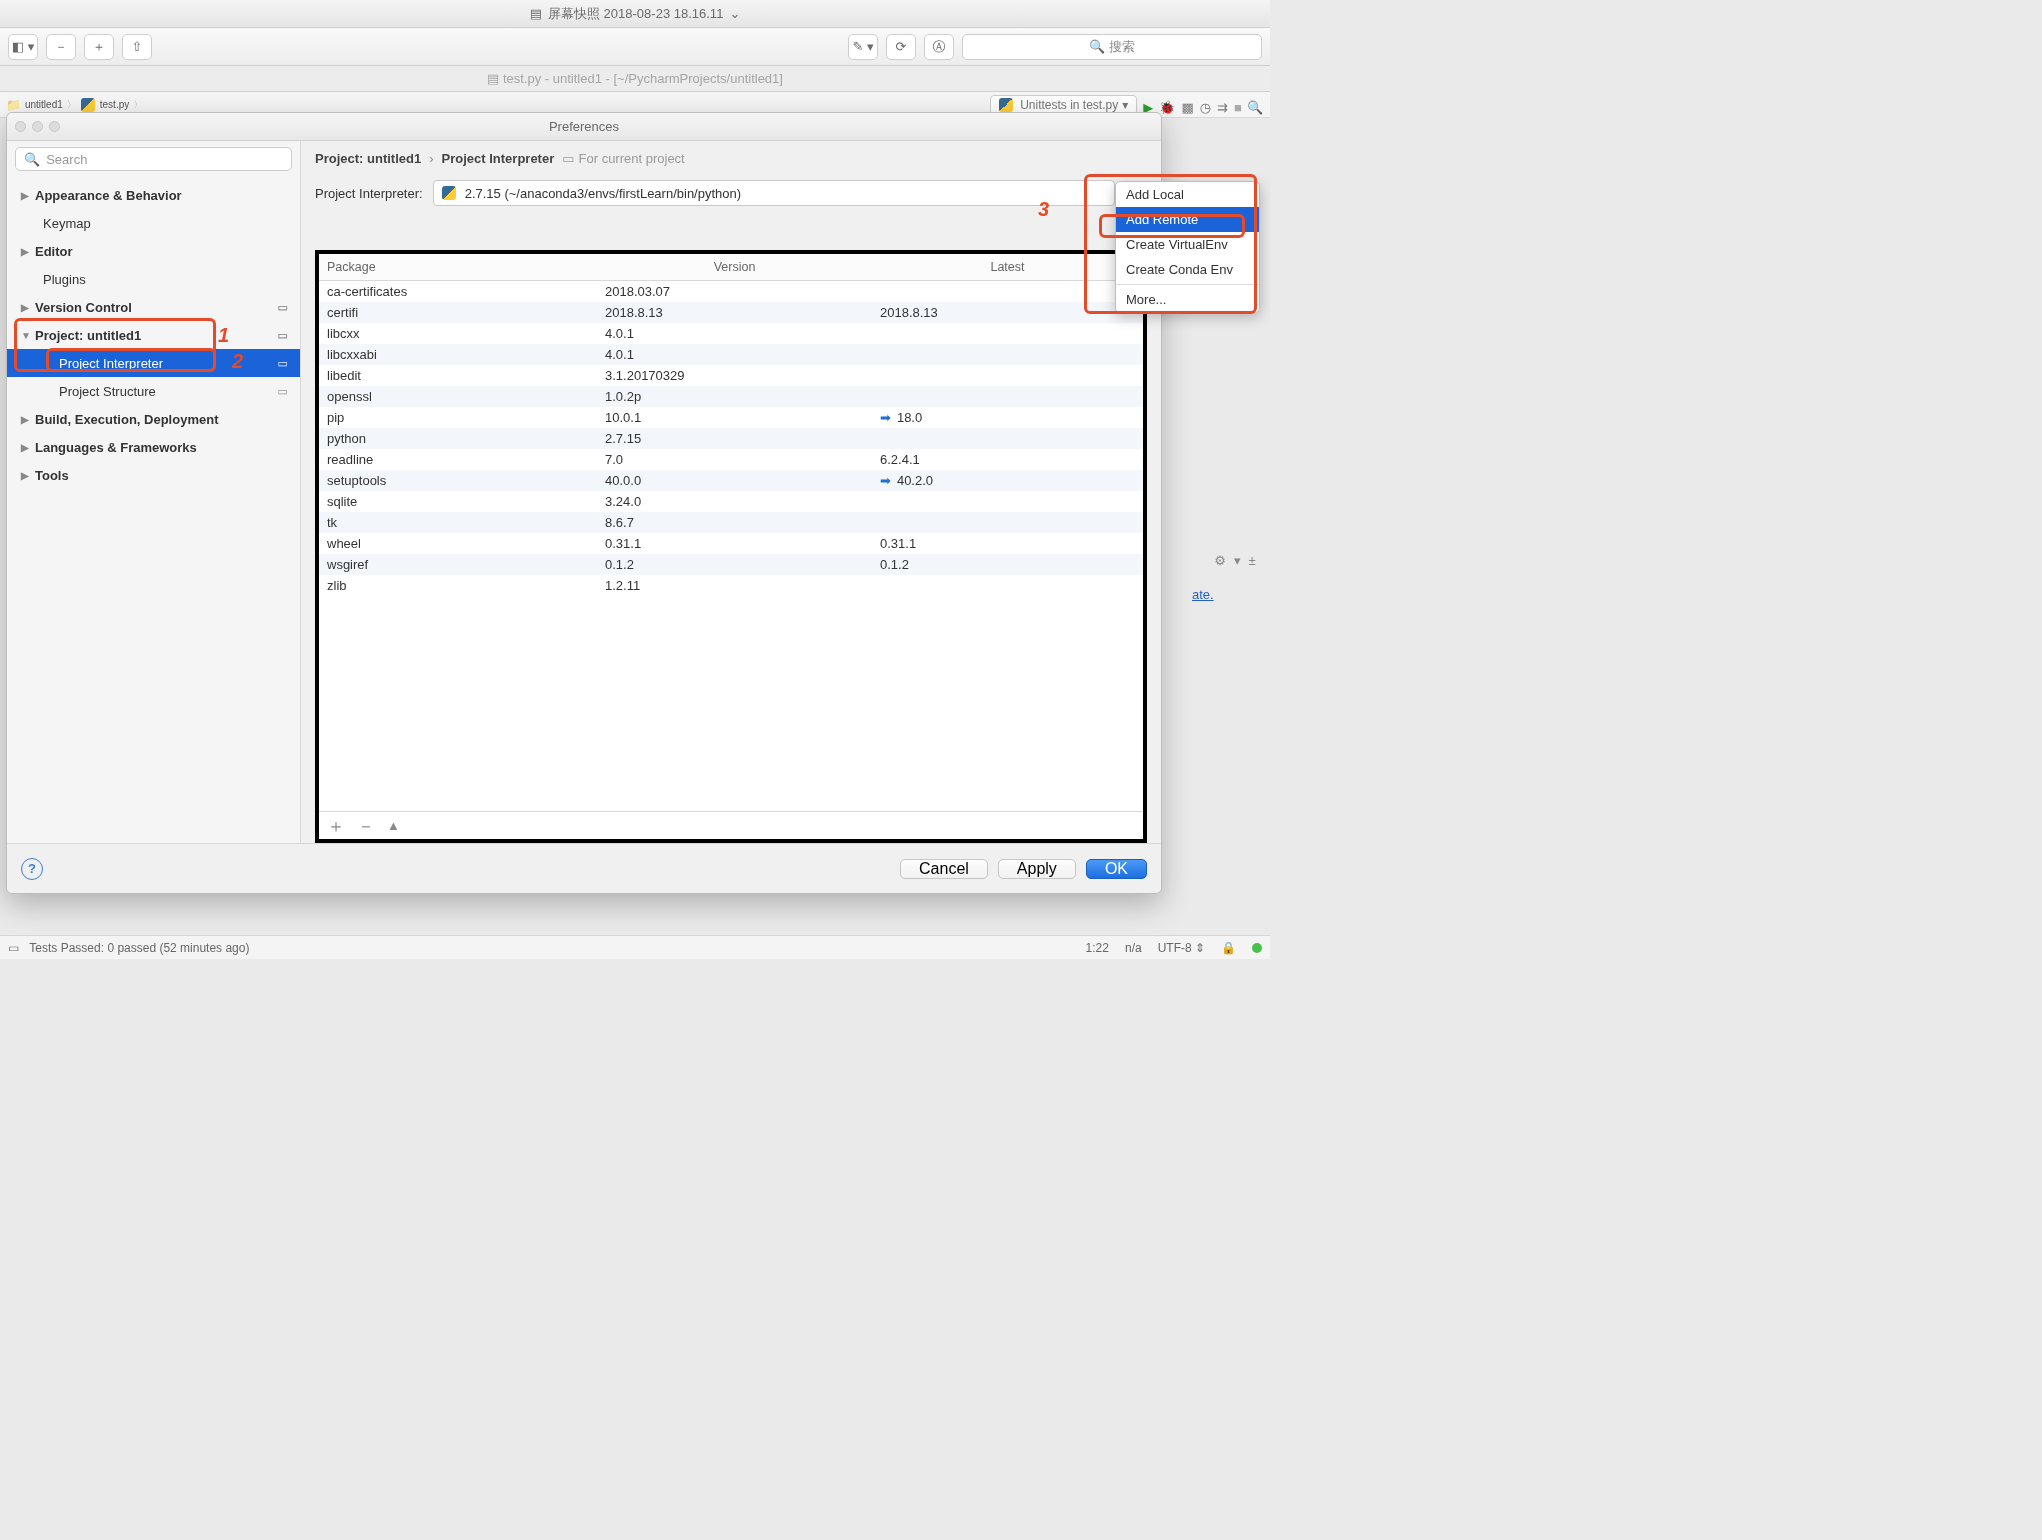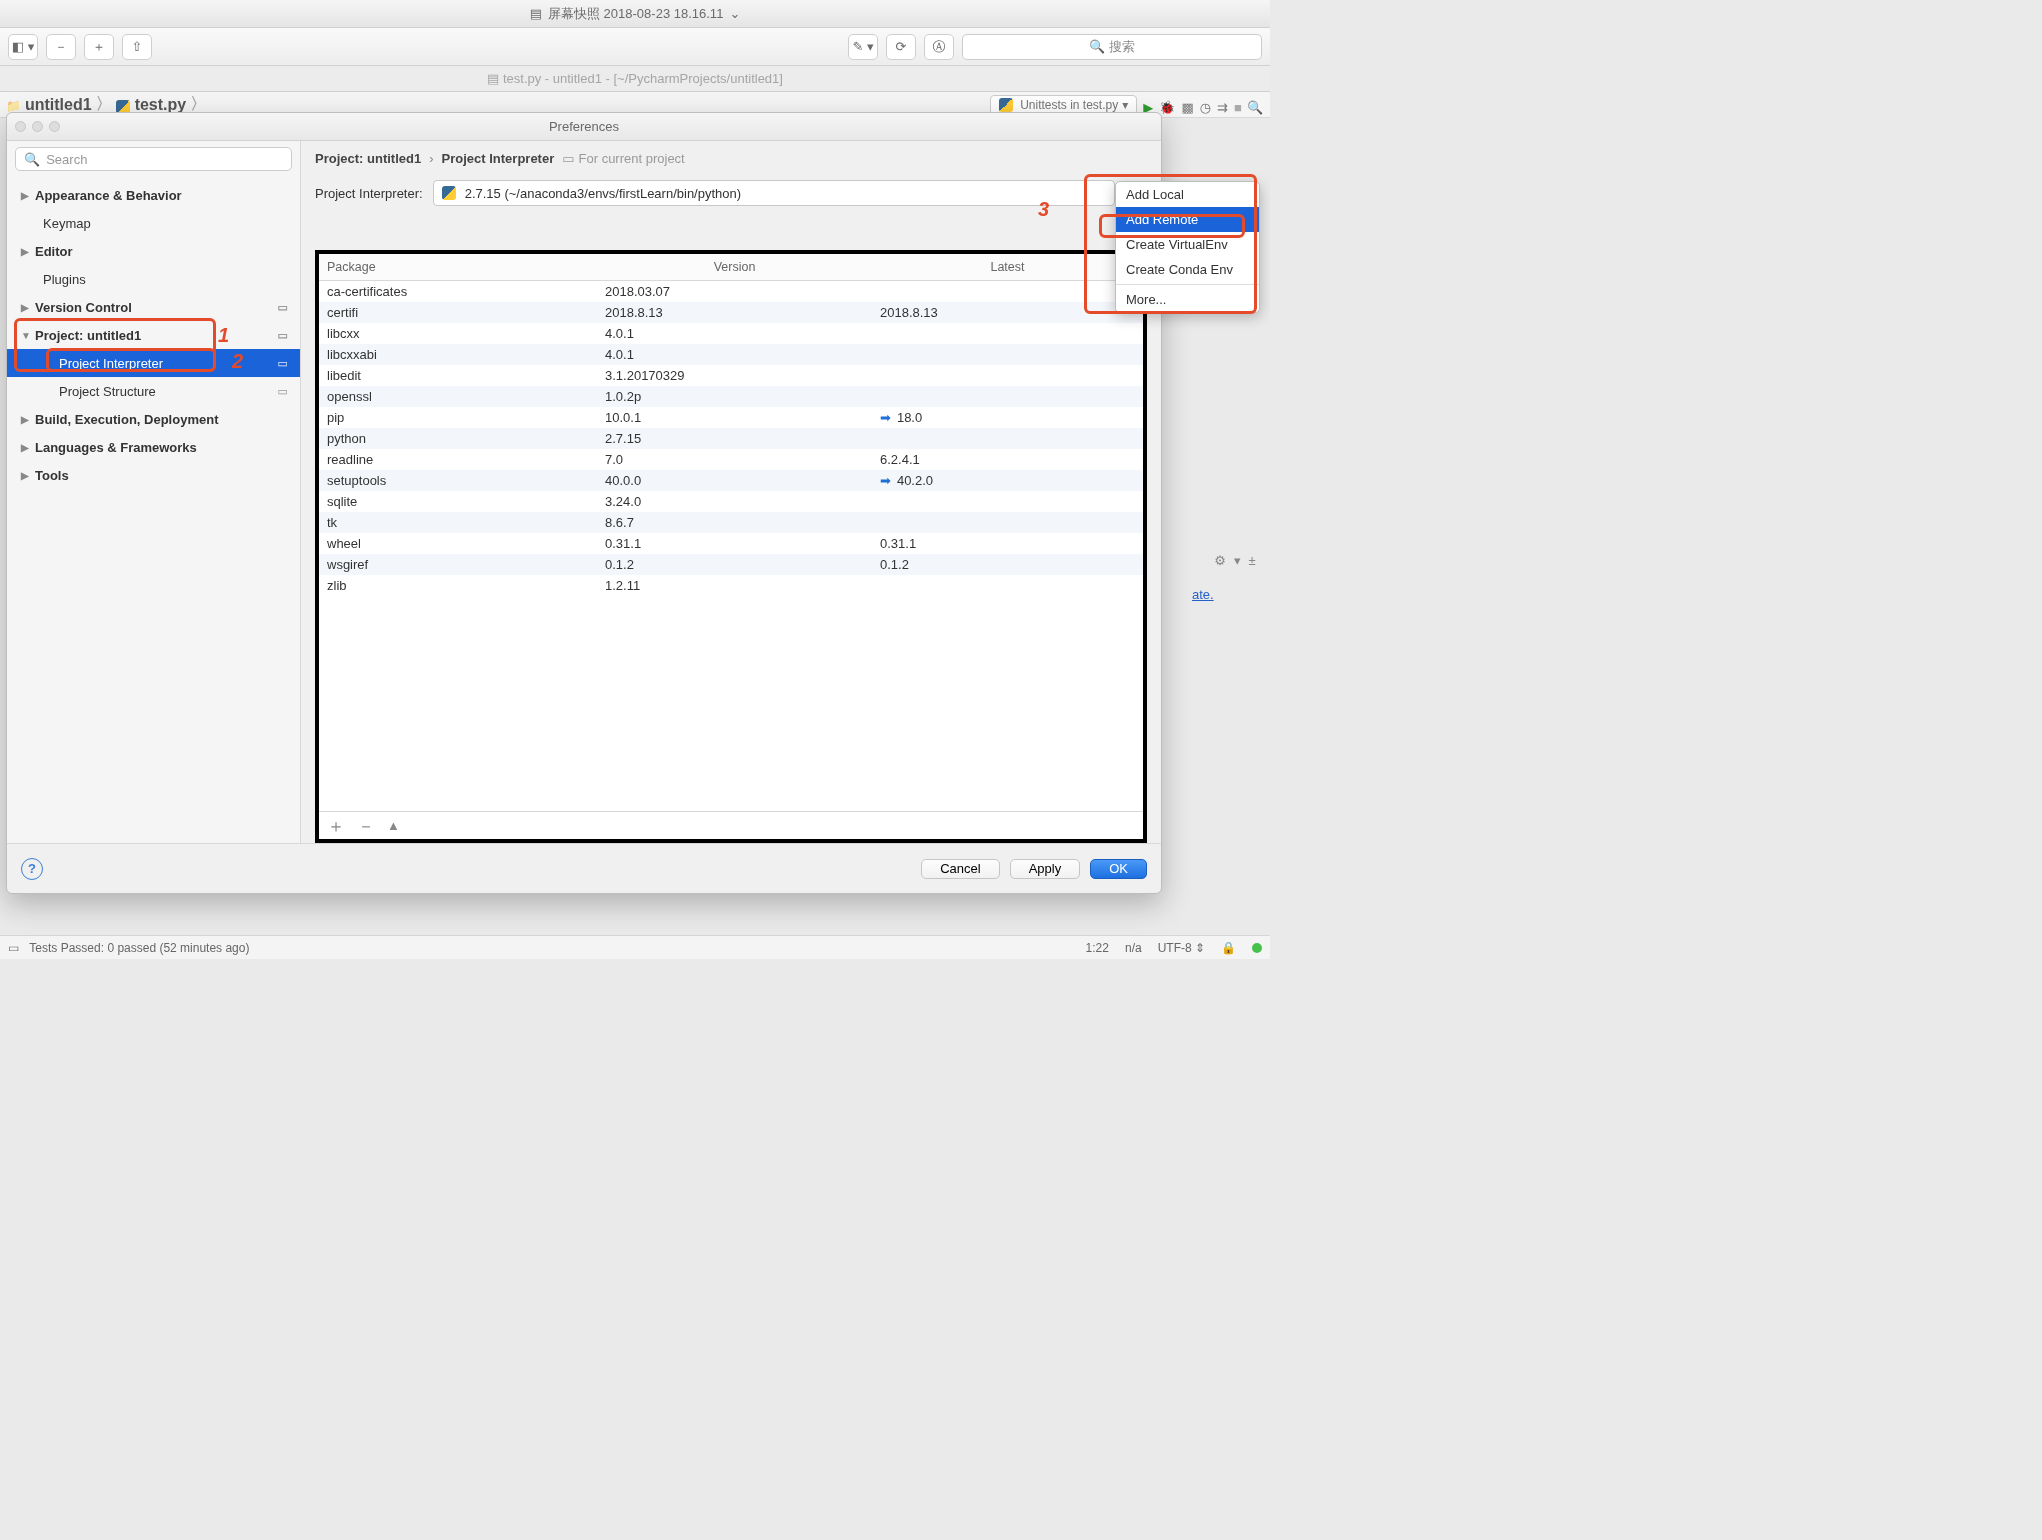--- a/index.html
+++ b/index.html
@@ -22,21 +22,21 @@
   color:#6b6b6b; font-size:13px; gap:6px;
 }
 .mac-toolbar {
   height: 38px; background: linear-gradient(#f9f9f9,#ededed);
   border-bottom:1px solid #d0d0d0; display:flex; align-items:center; padding:0 8px; gap:8px;
 }
 .tb-btn { display:inline-flex; align-items:center; justify-content:center; border:1px solid #cfcfcf; border-radius:5px; background:#fff; height:26px; min-width:30px; color:#6a6a6a; }
 .tb-search { margin-left:auto; flex:0 1 300px; height:26px; border:1px solid #ccc; border-radius:5px; background:#fff; display:flex; align-items:center; justify-content:center; color:#888; gap:4px; }
 .faded-title { height:26px; display:flex; align-items:center; justify-content:center; color:#a5a5a5; font-size:13px; background:#ececec; border-bottom:1px solid #d0d0d0;}
 .ide-toolbar { height:26px; background:#f5f5f5; border-bottom:1px solid #d9d9d9; display:flex; align-items:center; padding:0 6px; gap:4px;}
-.ide-toolbar .crumb { color:#555; font-size:16px; display:inline-flex;align-items:flex-end; gap:2px;font-weight:bold;}
+.ide-toolbar .crumb { color:#555; font-size:10px; display:inline-flex;align-items:center; gap:2px;}
 .folder-icon::before{content:"📁"; font-size:12px; opacity:.6; margin-right:2px;}
 .py-icon{display:inline-block;width:14px;height:14px;background:linear-gradient(135deg,#366a96 50%,#fc3 50%); border-radius:3px; margin-right:3px;}
 .right-tools{margin-left:auto; display:flex; align-items:flex-end; gap:6px; color:#777;}
 .runcfg{border:1px solid #ccc;border-radius:4px;background:#fff;padding:2px 8px;display:flex;align-items:center;gap:4px;font-size:12px;}
 .ico{display:inline-block;}
 .ico-play{color:#2d9d2d;}
 .ico-bug{color:#2d9d2d;}
 
 .pref-window{
   position:absolute; left:6px; top:112px; width:1156px; height:782px;
@@ -79,21 +79,21 @@
 .pkg-body{flex:1;overflow:auto;}
 .pkg-row{display:flex;font-size:13px;color:#333;height:21px;align-items:center;}
 .pkg-row:nth-child(even){background:#f3f6fa;}
 .pkg-row .c{padding:0 8px;}
 .pkg-row .col-lat{display:flex;align-items:center;gap:6px;}
 .uparrow{color:#1e6fd8;font-size:13px;}
 .pkg-footer{height:28px;border-top:1px solid #d8d8d8;display:flex;align-items:center;padding:0 8px;gap:12px;color:#888;}
 .pref-buttons{height:50px;border-top:1px solid #d8d8d8;display:flex;align-items:center;padding:0 14px;gap:10px;}
 .pref-buttons .help{width:22px;height:22px;border:1.5px solid #3a7fd5;border-radius:50%;color:#3a7fd5;display:flex;align-items:center;justify-content:center;font-weight:bold;}
 .pref-buttons .spacer{flex:1;}
-.btn{height:20px;padding:0 18px;border:1px solid #c6c6c6;border-radius:5px;background:linear-gradient(#fdfdfd,#f1f1f1);font-size:13px;}
+.btn{height:20px;padding:0 18px;border:1px solid #c6c6c6;border-radius:5px;background:linear-gradient(#fdfdfd,#f1f1f1);font-size:16px;}
 .btn.primary{background:linear-gradient(#4a9af7,#1d6fe0);border-color:#1a5fc0;color:#fff;}
 
 .ctx-menu{position:absolute;left:1115px;top:181px;width:145px;background:#fff;border:1px solid #bdbdbd;border-radius:5px;box-shadow:0 4px 14px rgba(0,0,0,.25);overflow:hidden;z-index:30;}
 .ctx-menu .item{padding:5px 10px;font-size:13px;color:#333;white-space:nowrap;}
 .ctx-menu .item.sel{background:#1a63d9;color:#fff;}
 .ctx-menu hr{border:none;border-top:1px solid #ddd;margin:2px 0;}
 
 .statusbar{position:absolute;left:0;right:0;bottom:0;height:24px;background:#f4f4f4;border-top:1px solid #d6d6d6;display:flex;align-items:center;padding:0 8px;font-size:12px;color:#666;gap:10px;}
 .statusbar .right{margin-left:auto;display:flex;align-items:center;gap:16px;}
 .green-dot{width:10px;height:10px;border-radius:50%;background:#46c24b;display:inline-block;}

